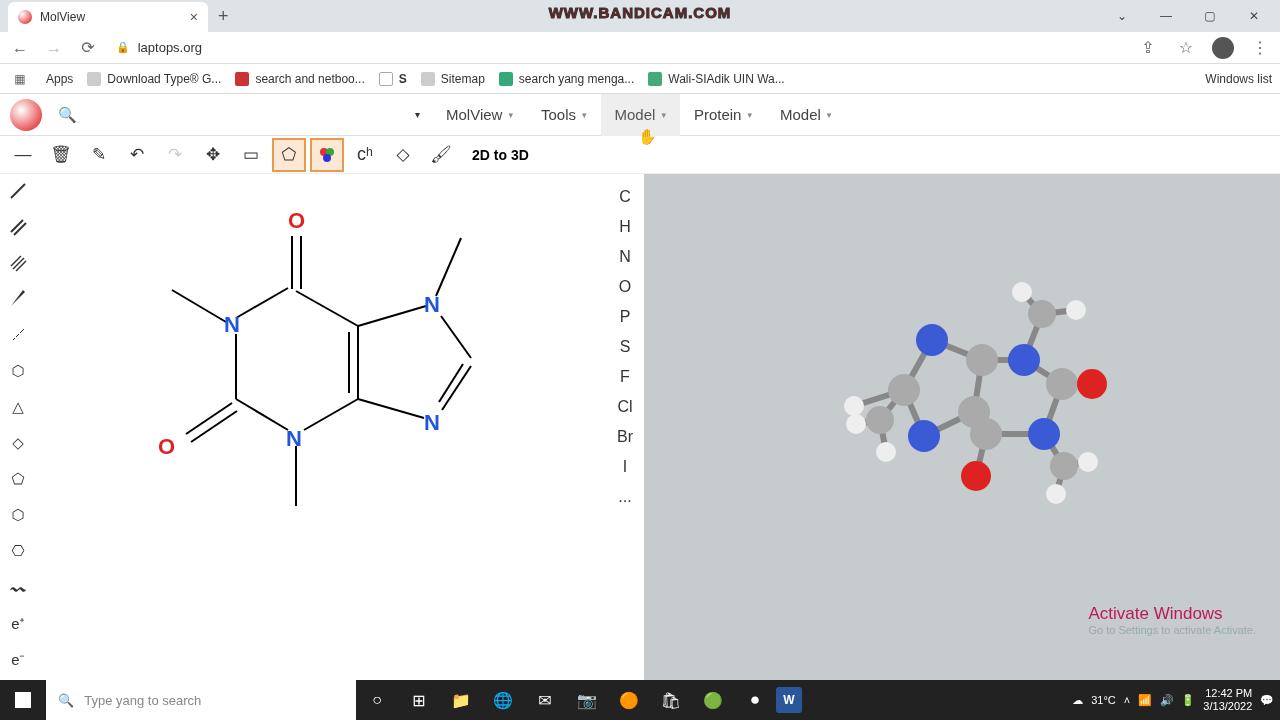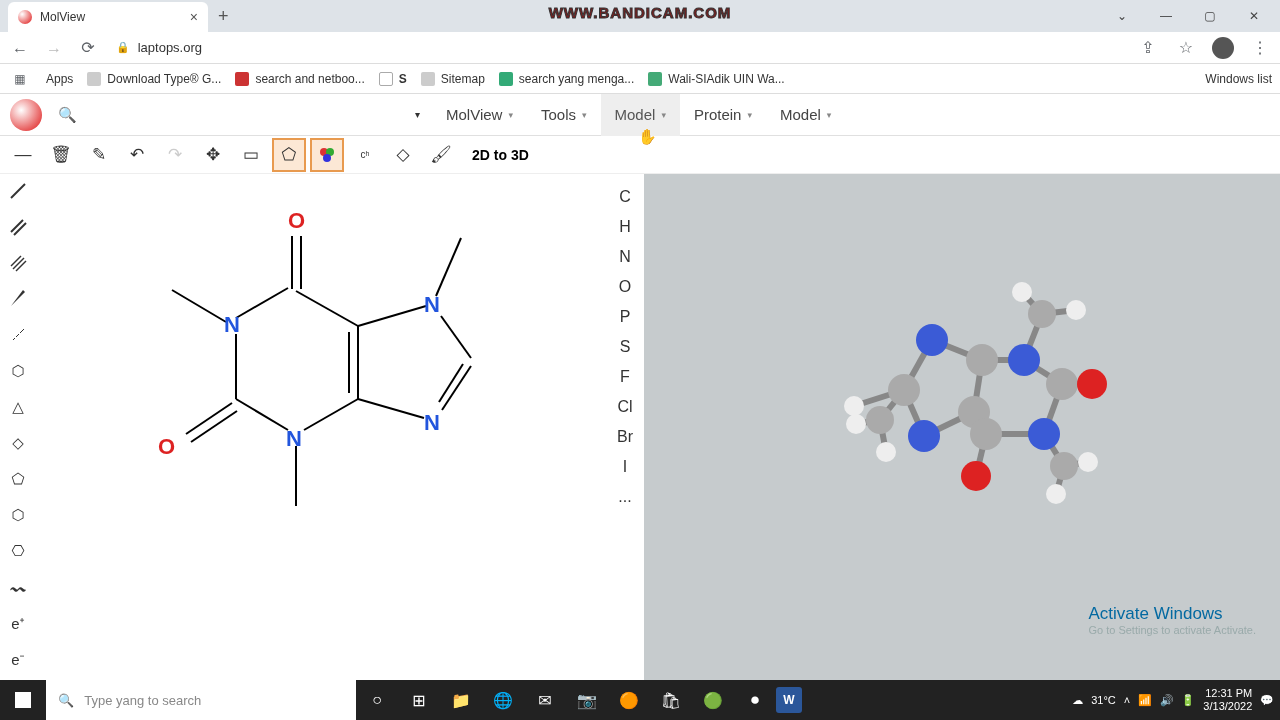--- a/index.html
+++ b/index.html
@@ -47,21 +47,21 @@
 .view3d{flex:1;background:#c6cbcd;position:relative}
 .taskbar{position:absolute;bottom:0;left:0;right:0;height:40px;background:#222;display:flex;align-items:center;color:#fff}
 .start{width:46px;height:40px;display:flex;align-items:center;justify-content:center}
 .win-logo{width:16px;height:16px;background:#fff;display:grid;grid-template-columns:1fr 1fr;grid-template-rows:1fr 1fr;gap:2px}
 .win-logo span{background:#fff}
 .tb-search{flex:0 0 310px;height:40px;background:#fff;color:#888;display:flex;align-items:center;padding-left:12px;gap:10px;font-size:13px}
 .tb-ic{width:42px;height:40px;display:flex;align-items:center;justify-content:center;font-size:16px}
 .tb-tray{margin-left:auto;display:flex;align-items:center;gap:8px;padding-right:6px;font-size:11px}
 .tb-time{text-align:right;line-height:1.2}
 .activate{position:absolute;right:24px;bottom:44px;color:#888;text-align:left}
-.activate .a1{font-size:17px;color:#0369a1}
+.activate .a1{font-size:17px;color:#be185d}
 .activate .a2{font-size:11px;color:#9aa}
 .cursor-hand{position:absolute;font-size:15px;color:#222;pointer-events:none}
 svg{display:block}
 .atom-text{font-family:Arial;font-weight:600}
 </style>
 </head>
 <body>
 
 <div class="titlebar">
   <div class="tab-strip">
@@ -167,21 +167,21 @@
   <div class="tool">✥</div>
   <div class="tool">▭</div>
   <div class="tool active">⬠</div>
   <div class="tool active">
     <svg width="18" height="18">
         <circle cx="6" cy="6" r="4" fill="#d33"></circle>
         <circle cx="12" cy="6" r="4" fill="#3a3"></circle>
         <circle cx="9" cy="12" r="4" fill="#33d"></circle>
       </svg>
   </div>
-  <div class="tool" style="font-size:10px">cʰ</div>
+  <div class="tool" style="font-size:18px">cʰ</div>
   <div class="tool">◇</div>
   <div class="tool">🖌</div>
   <div class="tool-lbl">2D to 3D</div>
 </div>
 
 <div class="main">
   <div class="side-tools">
     <div class="st">
         <svg width="18" height="18">
           <line x1="2" y1="16" x2="16" y2="2" stroke="#333" stroke-width="2"></line>
@@ -360,18 +360,18 @@
   <div class="tb-ic">⏺</div>
   <div class="tb-ic" style="background:#2b579a;width:26px;height:26px;border-radius:3px;font-size:12px;font-weight:bold">W</div>
   <div class="tb-tray">
     <span>☁</span>
     <span>31°C</span>
     <span>˄</span>
     <span>📶</span>
     <span>🔊</span>
     <span>🔋</span>
     <div class="tb-time">
-      <div>12:31 PM</div>
+      <div>12:42 PM</div>
       <div>3/13/2022</div>
     </div>
     <span>💬</span>
   </div>
 </div>
 
 </body></html>

